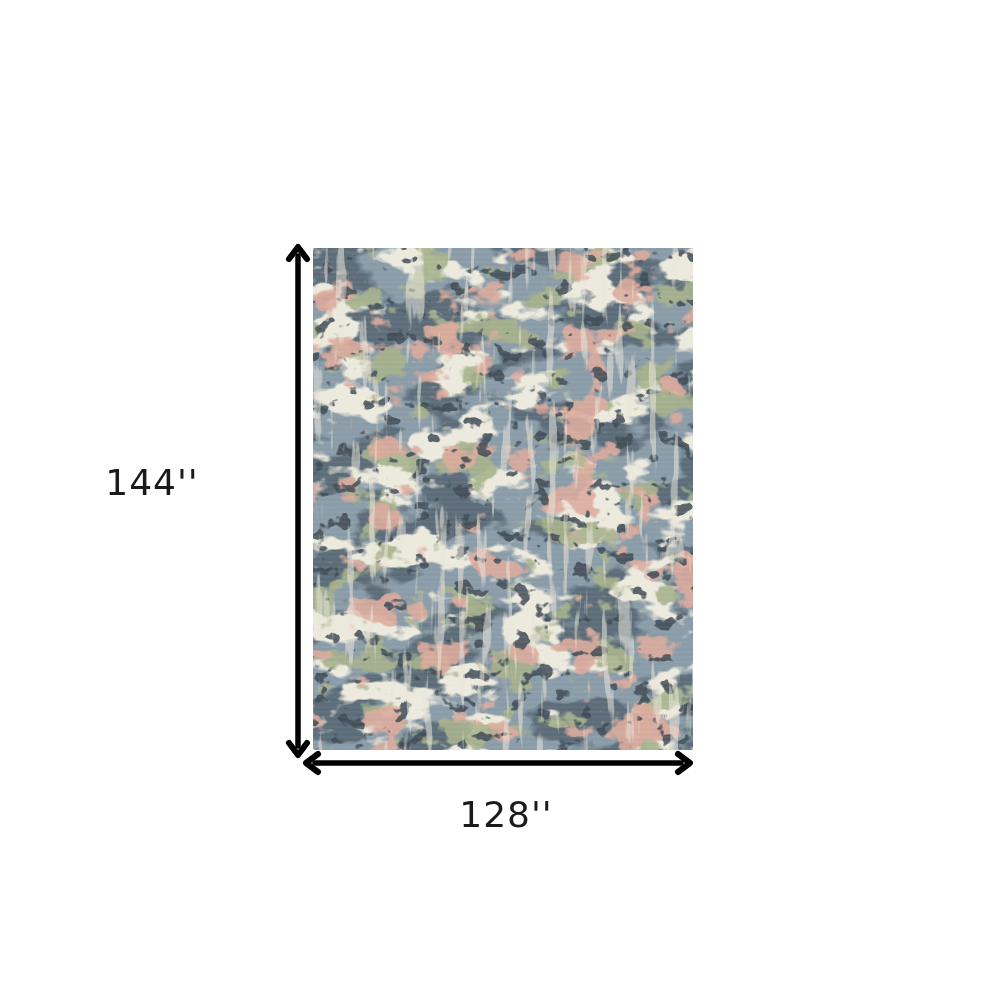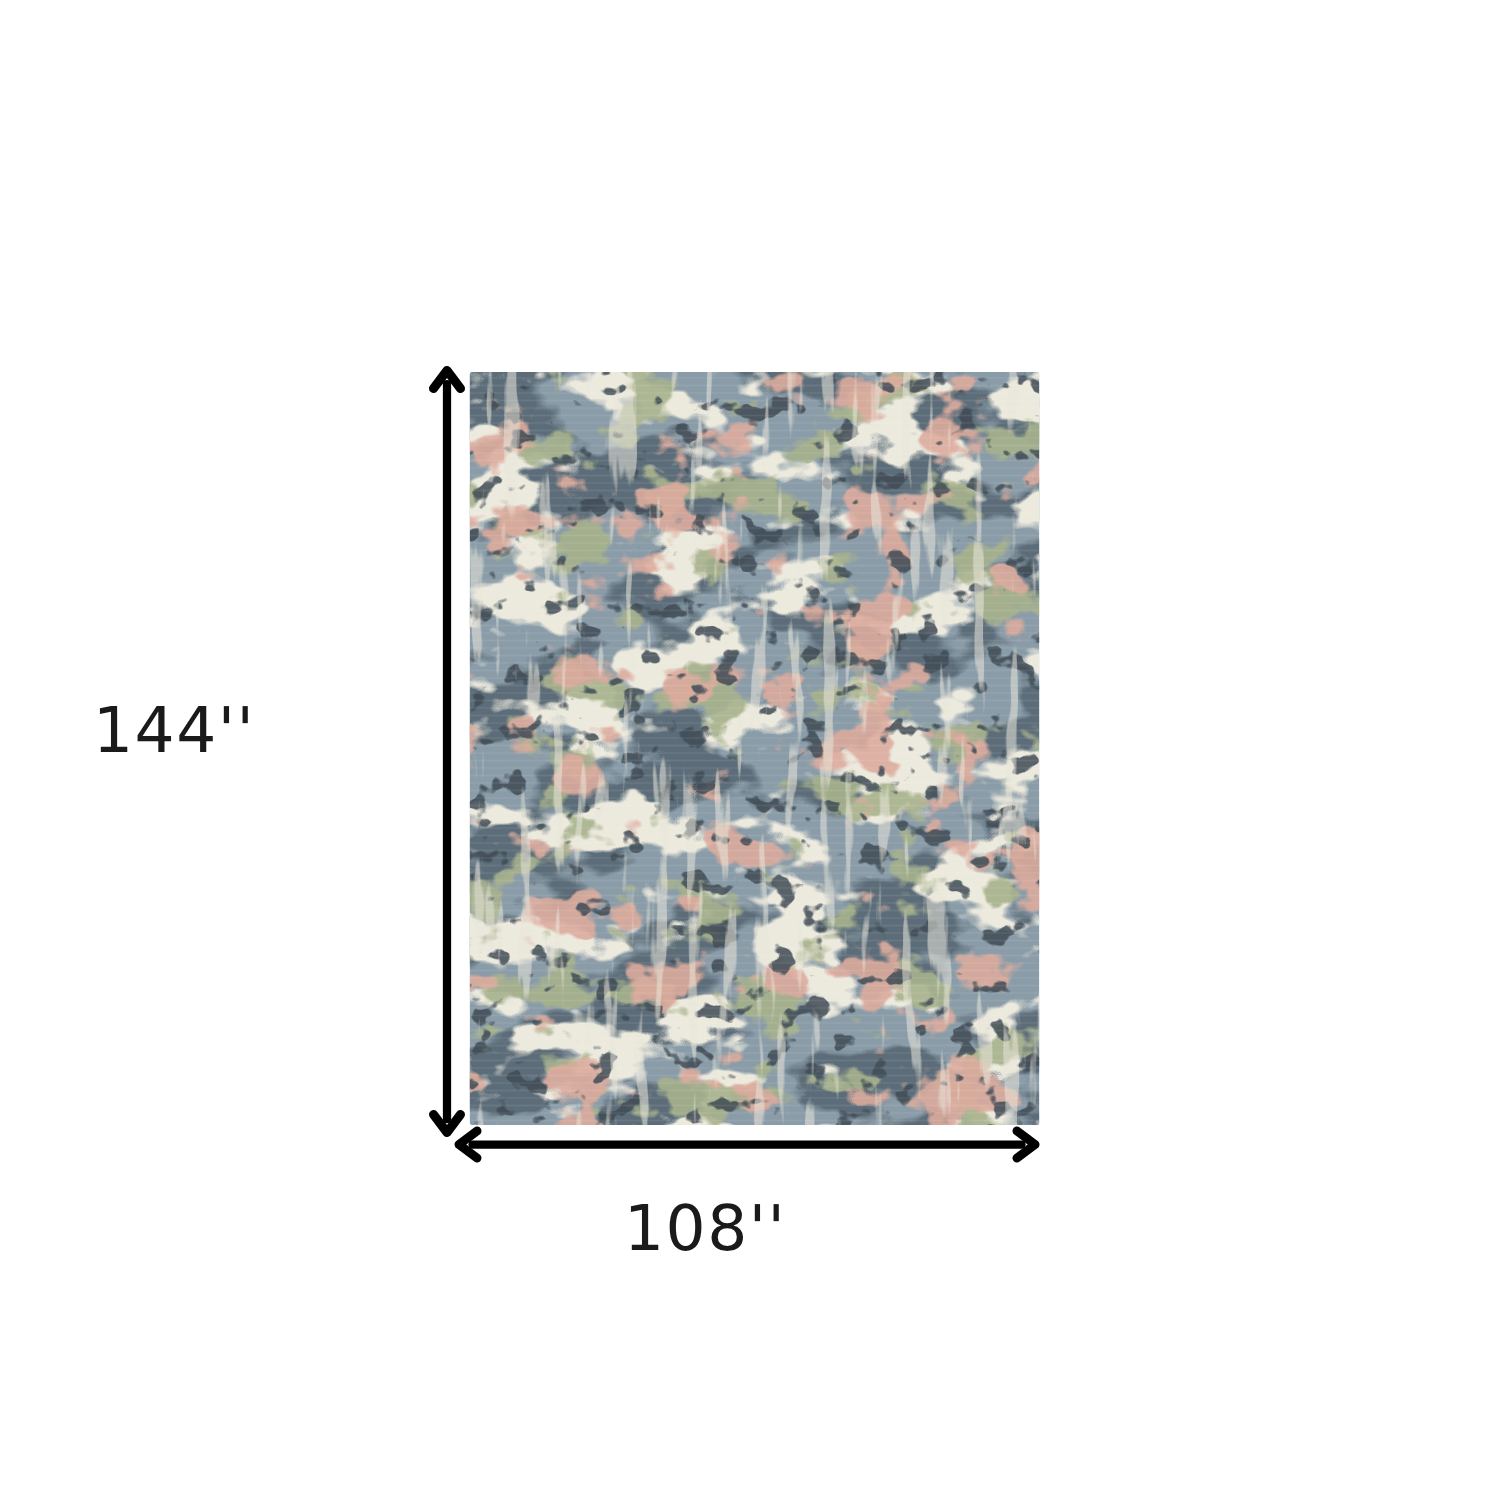--- a/index.html
+++ b/index.html
@@ -7,23 +7,24 @@
     position: relative;
     width: 1000px;
     height: 1000px;
     background: #ffffff;
     overflow: hidden;
     font-family: "DejaVu Sans", "Liberation Sans", sans-serif;
   }
   .dim-label {
     position: absolute;
     color: #1a1a1a;
-    font-size: 42px;
+    font-size: 36px;
     font-weight: 500;
     letter-spacing: 1px;
+    text-align: center;
     white-space: nowrap;
   }
   .height-label { left: 62px; top: 462px; width: 180px; }
   .width-label  { left: 416px; top: 794px; width: 180px; }
   .v-arrow { position: absolute; left: 284px; top: 242px; width: 28px; height: 518px; }
   .h-arrow { position: absolute; left: 301px; top: 749px; width: 394px; height: 28px; }
   .rug {
     position: absolute;
     left: 313px; top: 248px;
     width: 380px; height: 502px;
@@ -46,21 +47,21 @@
     pointer-events: none;
   }
 </style>
 </head>
 <body>
 
 <div class="canvas">
 
   <div class="dim-label height-label">144''</div>
 
-  <div class="dim-label width-label">108''</div>
+  <div class="dim-label width-label">128''</div>
 
   <div class="v-arrow">
     <svg viewBox="0 0 28 518" xmlns="http://www.w3.org/2000/svg">
       <line x1="14" y1="14" x2="14" y2="504" stroke-width="5.5" stroke-linecap="round" stroke="#000000"></line>
       <polyline points="5,17 14,5 23,17" fill="none" stroke-width="6" stroke-linecap="round" stroke-linejoin="round" stroke="#000000"></polyline>
       <polyline points="5,501 14,513 23,501" fill="none" stroke-width="6" stroke-linecap="round" stroke-linejoin="round" stroke="#000000"></polyline>
     </svg>
   </div>
 
   <div class="h-arrow">

